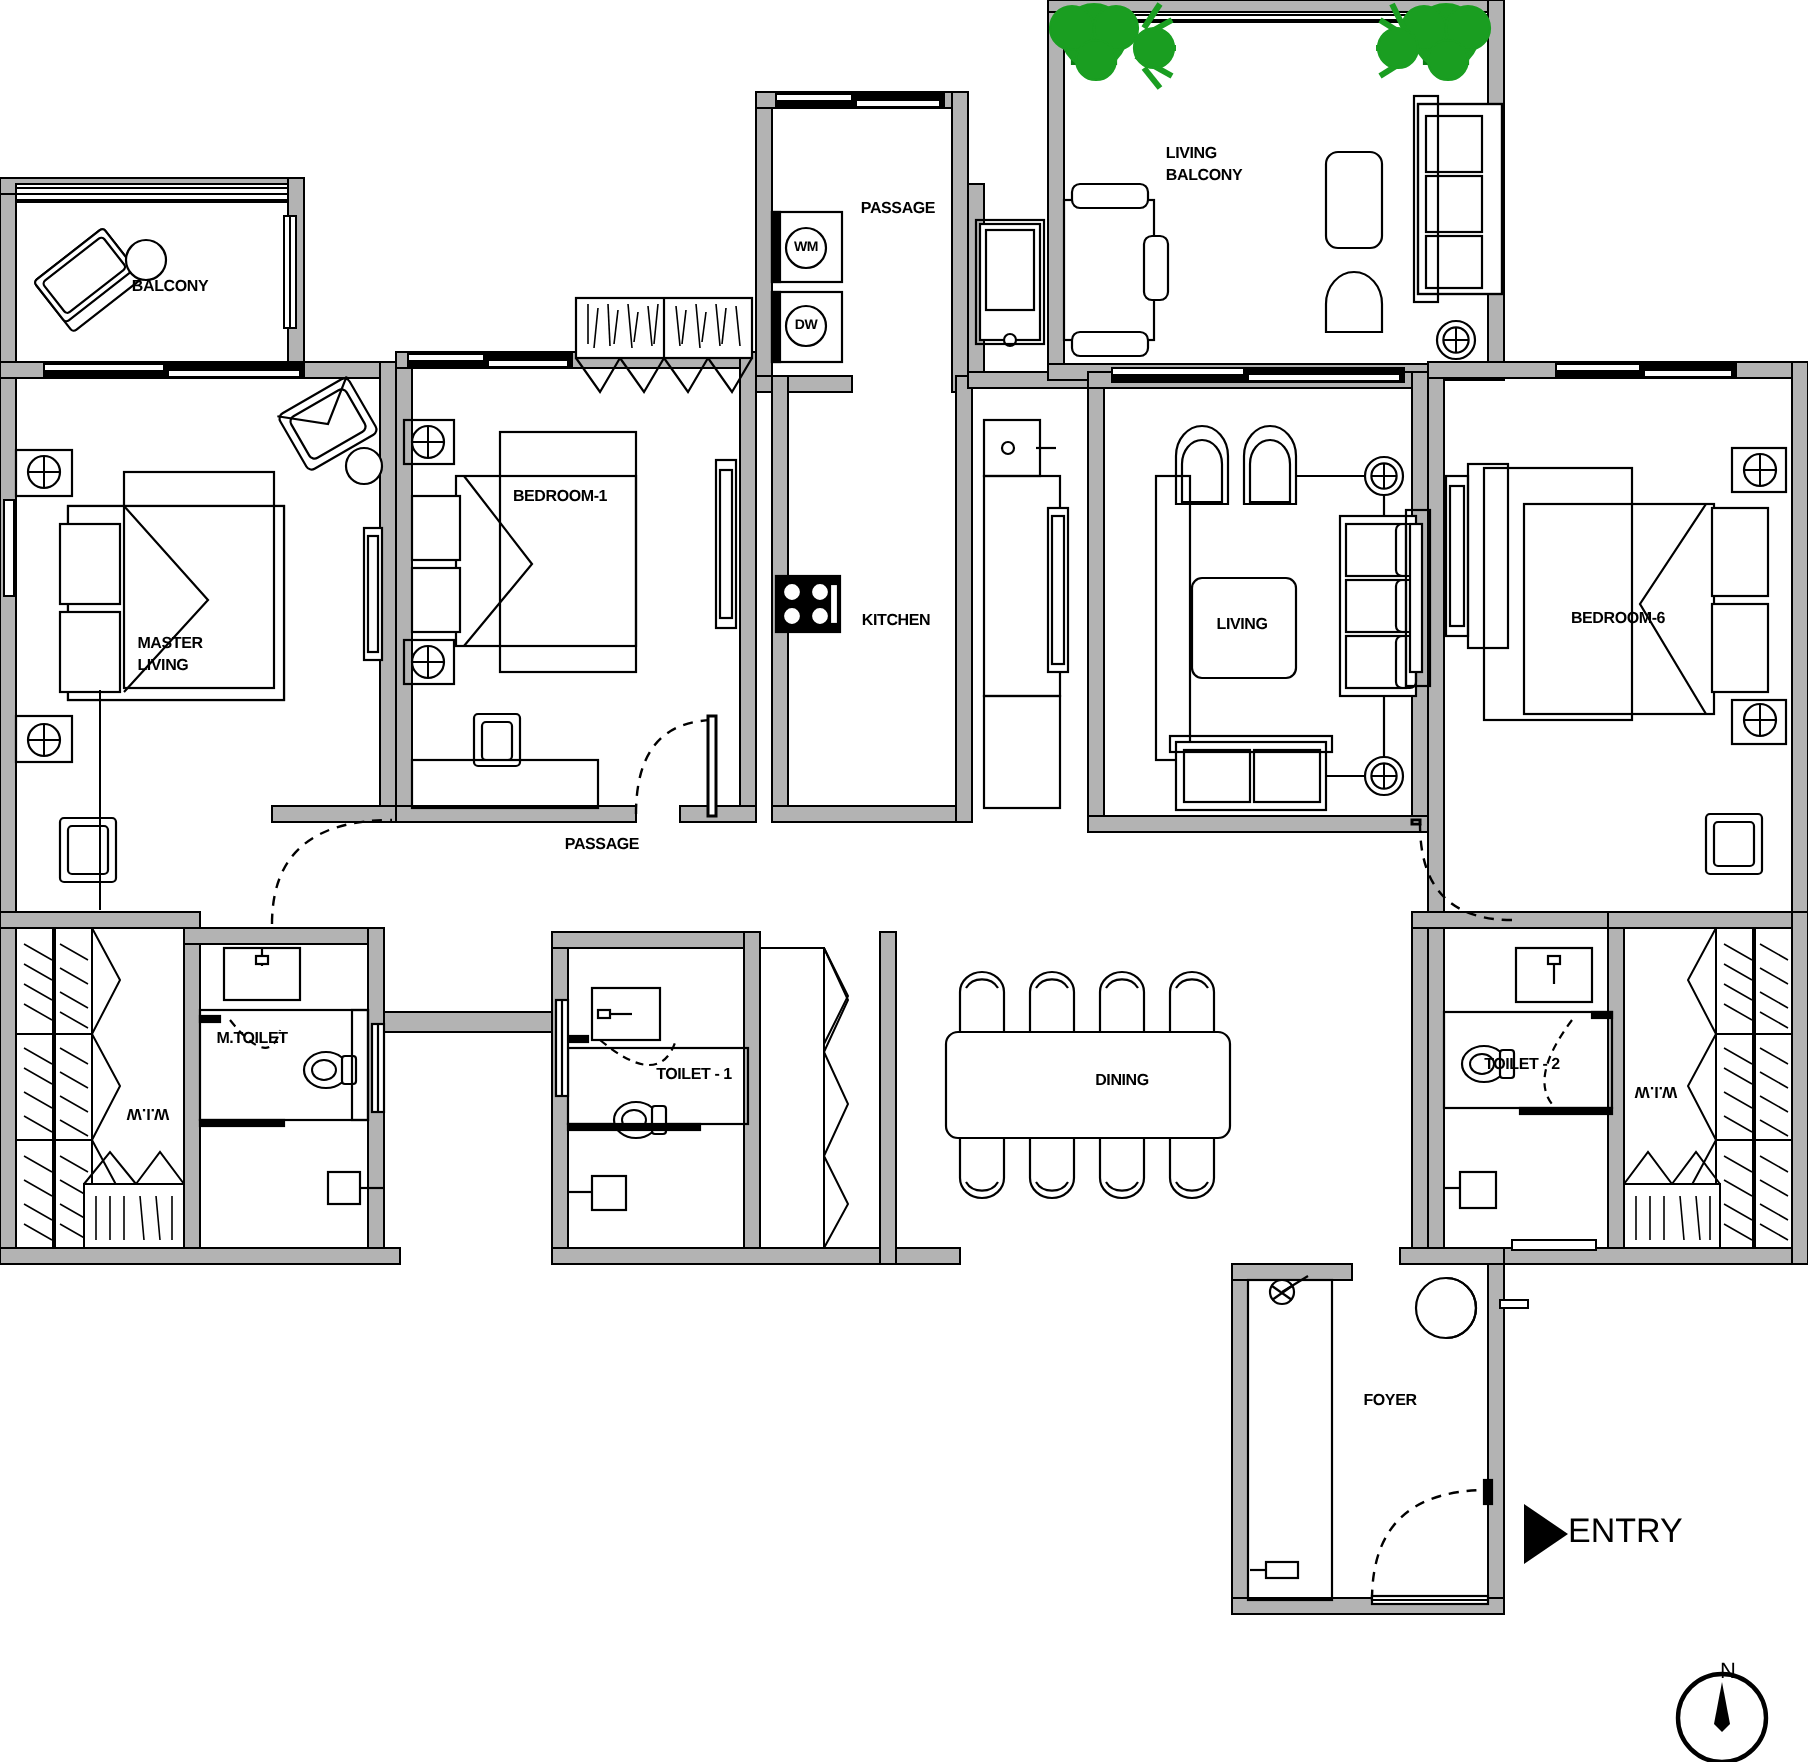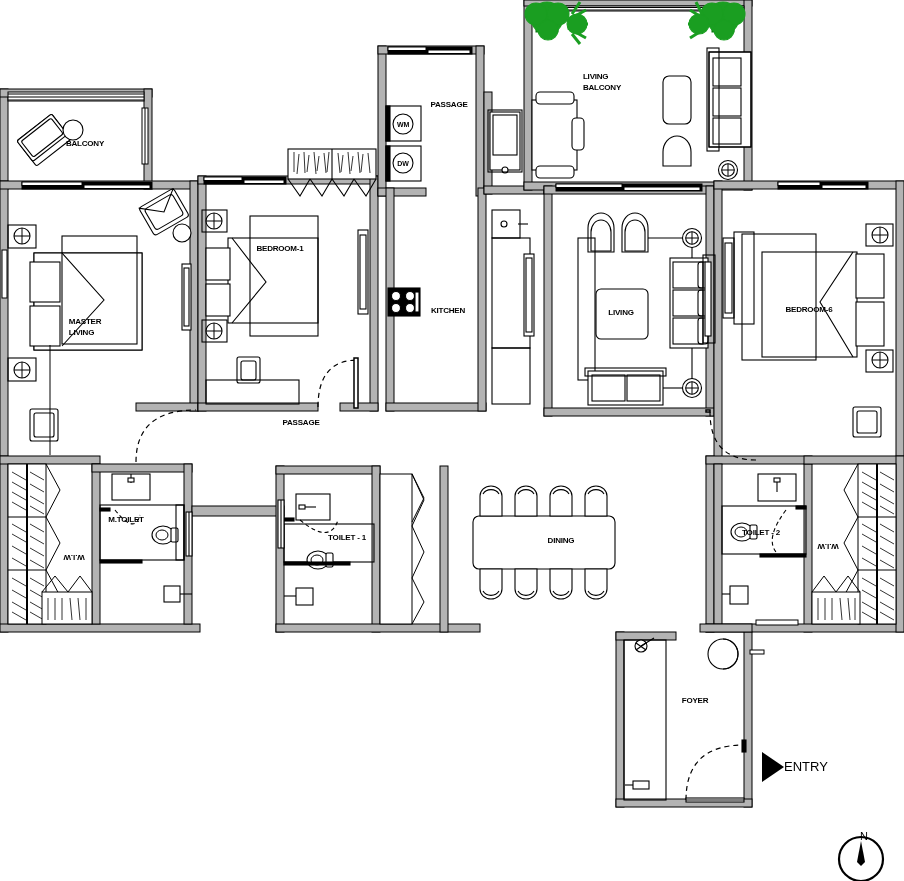--- a/index.html
+++ b/index.html
@@ -17,21 +17,21 @@
     white-space:nowrap;
     line-height:11px;
     text-align:left;
     transform:translate(-50%,-50%);
     pointer-events:none;
   }
   .room-label.two-line{line-height:11px;}
   .entry-label{
     position:absolute;
     font-family:"Liberation Sans",sans-serif;
-    font-size:13px;
+    font-size:17px;
     color:#000;
     white-space:nowrap;
     transform:translate(0,-50%);
   }
   .compass-label{
     position:absolute;
     font-family:"Liberation Sans",sans-serif;
     font-size:11px;
     font-weight:normal;
     color:#000;

